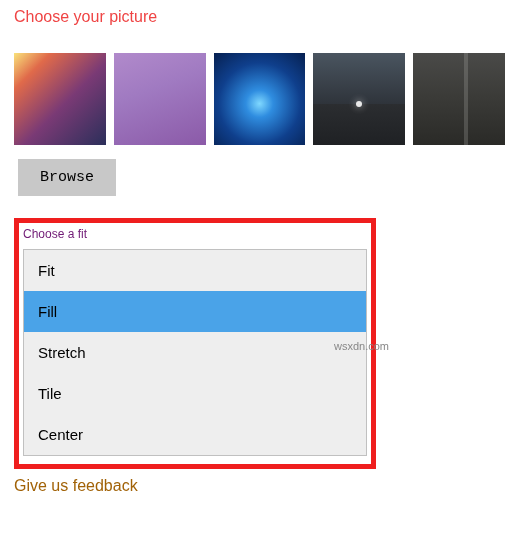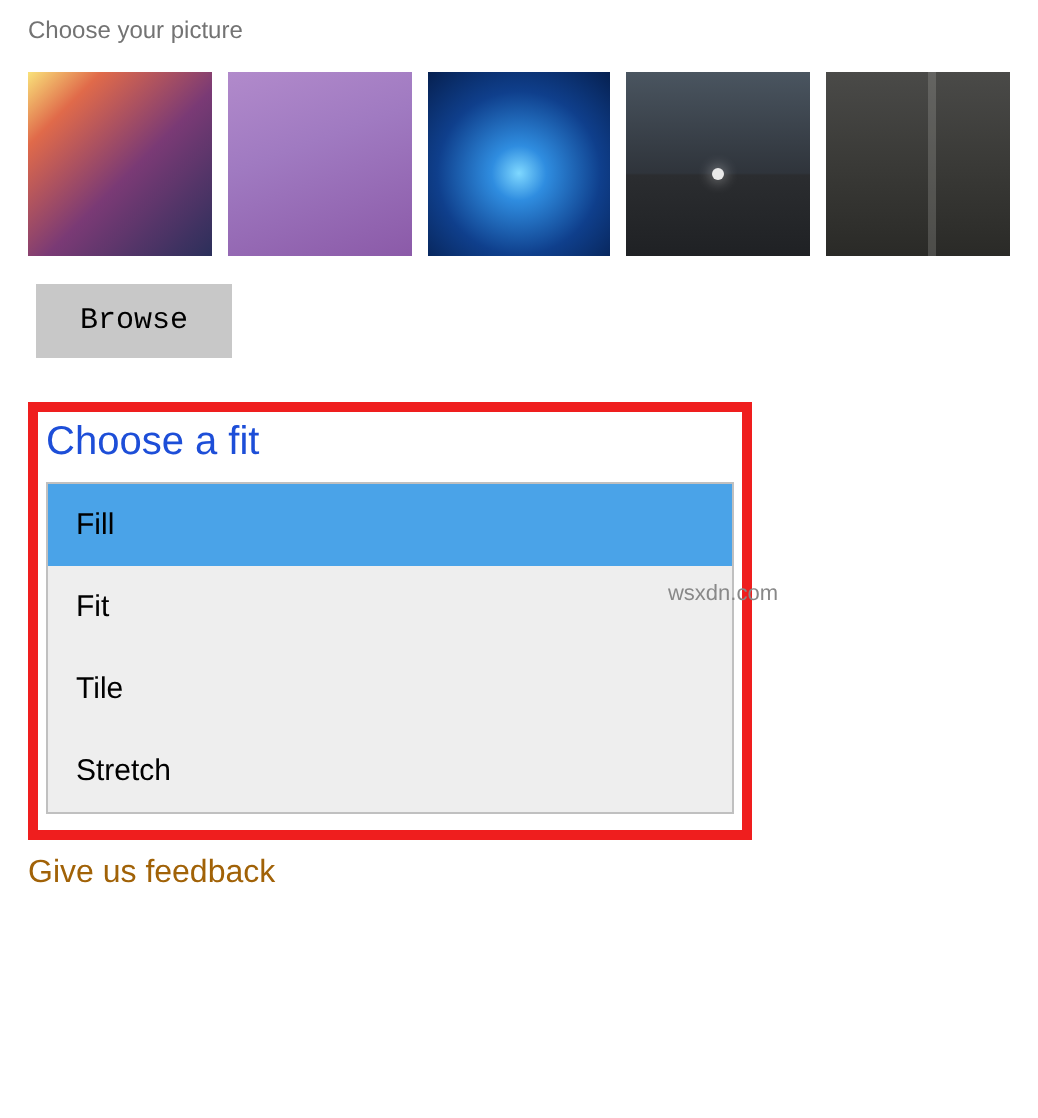--- a/index.html
+++ b/index.html
@@ -5,23 +5,23 @@
     * { box-sizing: border-box; margin: 0; padding: 0; }
     body {
       font-family: 'Segoe UI', Tahoma, sans-serif;
       font-size: 15px;
       color: #000;
       background: #fff;
       width: 519px;
       padding: 8px 14px;
     }
     .section-label {
-      font-size: 12px;
-      margin-bottom: 14px;
-      color: #737373;
+      font-size: 16px;
+      margin-bottom: 27px;
+      color: #ef4444;
     }
     .thumbs {
       display: flex;
       gap: 8px;
       margin-bottom: 14px;
     }
     .thumb {
       width: 92px;
       height: 92px;
       cursor: pointer;
@@ -45,22 +45,22 @@
       margin-left: 4px;
       margin-bottom: 22px;
     }
     .highlight-box {
       border: 5px solid #ef1e1e;
       padding: 2px 4px 2px 4px;
       width: 362px;
       position: relative;
     }
     .fit-label {
-      font-size: 20px;
-      color: #1d4ed8;
+      font-size: 12px;
+      color: #701a75;
       margin: 2px 0 8px 0;
     }
     .dropdown-list {
       background: #eeeeee;
       border: 1px solid #c0c0c0;
       width: 344px;
       margin-bottom: 6px;
     }
     .dropdown-item {
       padding: 12px 14px;
@@ -99,24 +99,25 @@
   <button class="thumb t3"></button>
   <button class="thumb t4"></button>
   <button class="thumb t5"></button>
 </div>
 
 <button class="browse-btn">Browse</button>
 
 <div class="highlight-box">
   <div class="fit-label">Choose a fit</div>
   <div class="dropdown-list">
+    <div class="dropdown-item">Fit</div>
     <div class="dropdown-item selected">Fill</div>
-    <div class="dropdown-item">Fit</div>
+    <div class="dropdown-item">Stretch</div>
     <div class="dropdown-item">Tile</div>
-    <div class="dropdown-item">Stretch</div>
+    <div class="dropdown-item">Center</div>
   </div>
   <div class="watermark">wsxdn.com</div>
 </div>
 
 <div class="feedback-link">Give us feedback</div>
 
 
 
 
 </body></html>

